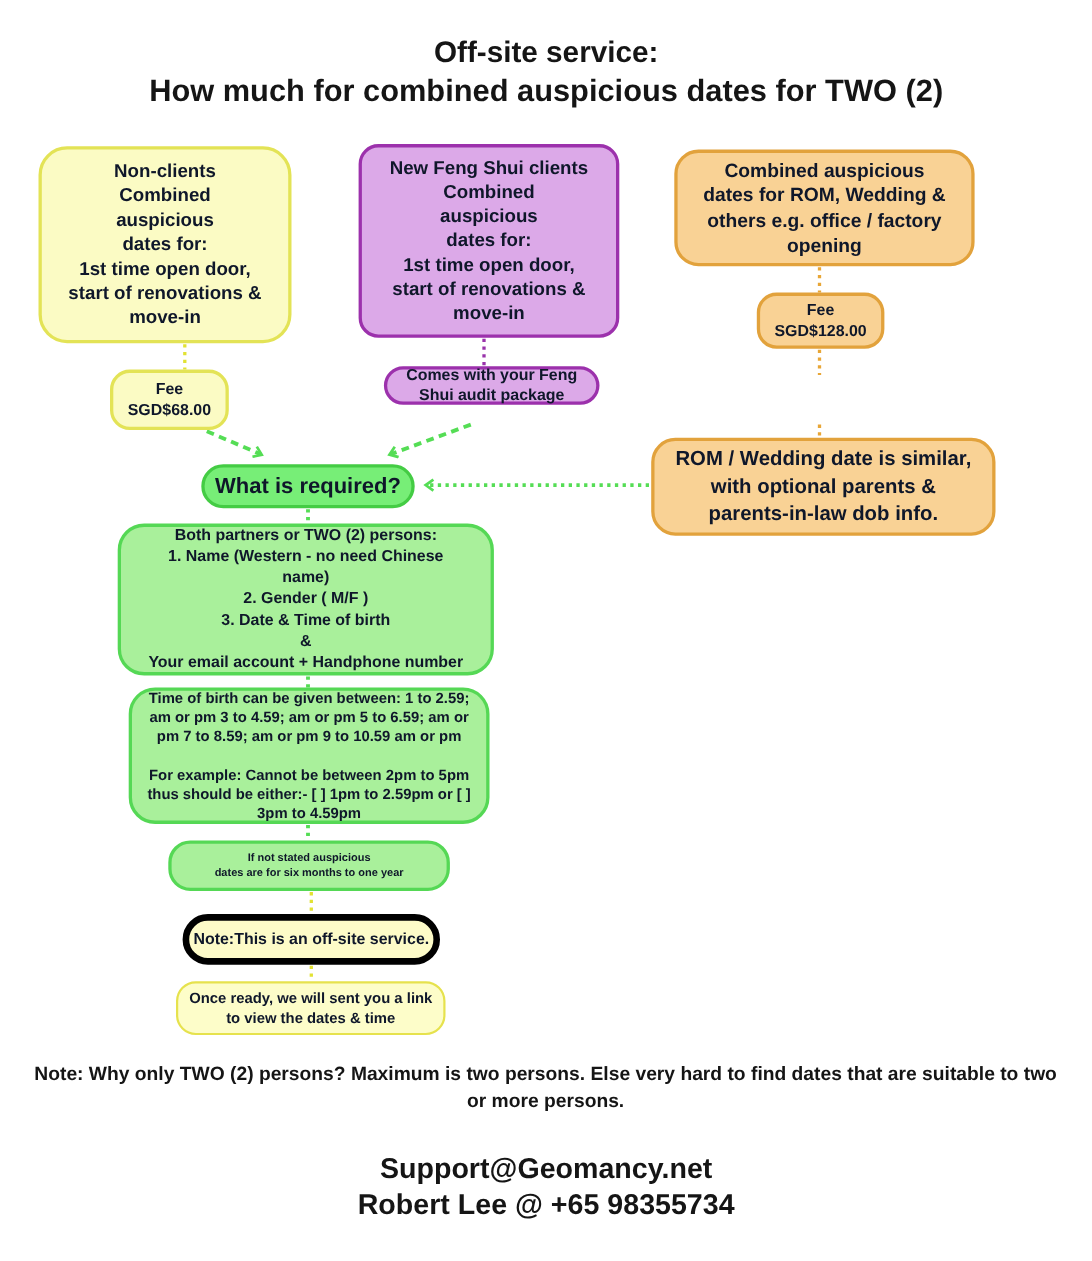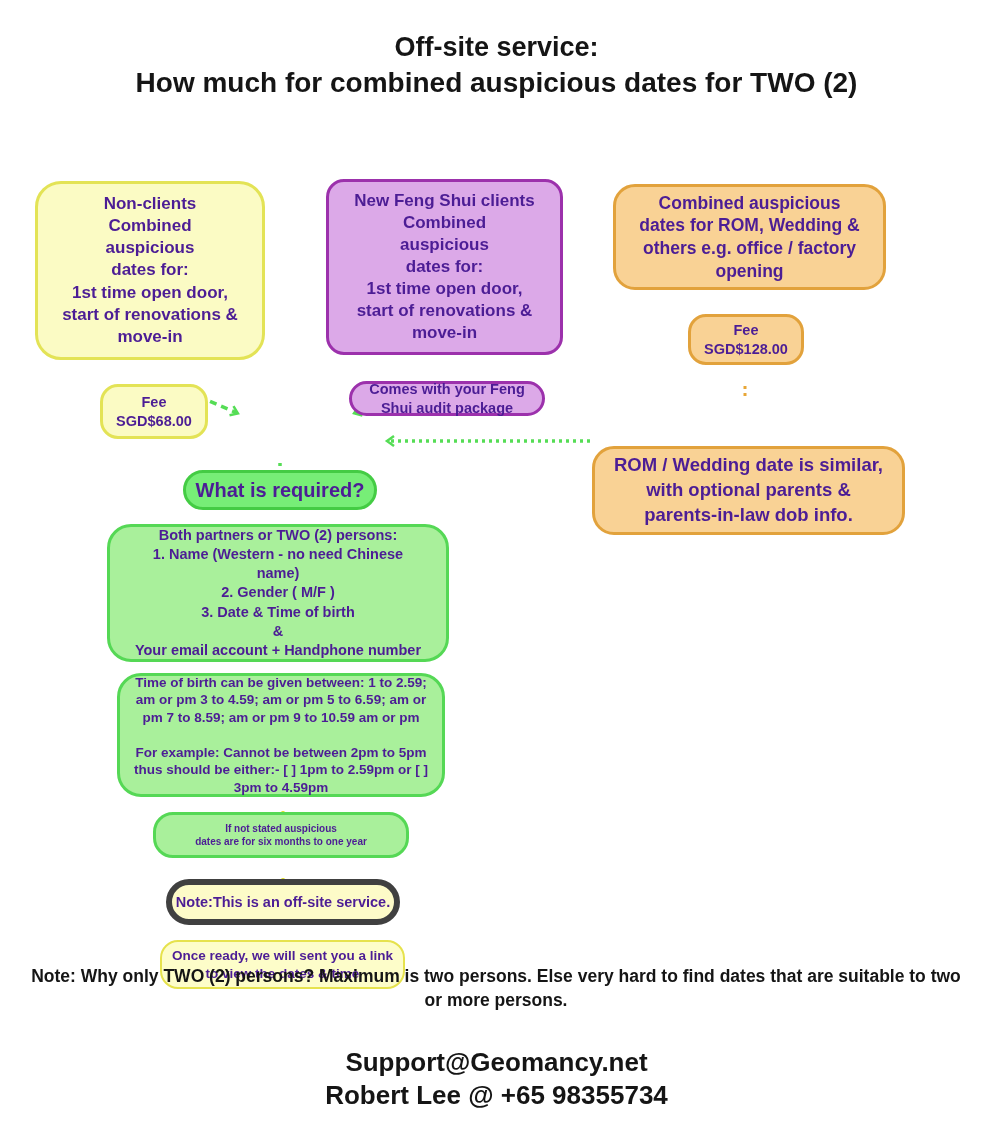--- a/index.html
+++ b/index.html
@@ -18,29 +18,28 @@
   }
   .title .t1{font-size:27px;}
   .title .t2{font-size:28px;}
   .box{
     position:absolute;
     display:flex;align-items:center;justify-content:center;
     text-align:center;font-weight:bold;
     white-space:pre-line;
     box-sizing:border-box;
     line-height:1.3;
-    color:#4c1d95;
-    margin-top:48px;
+    color:#0f172a;
   }
   .yellow{background:#fbfbc4;border:3px solid #e3e356;border-radius:26px;}
   .purple{background:#dca9e8;border:3px solid #9c31ac;border-radius:18px;}
   .orange{background:#f9d295;border:3px solid #e2a23c;border-radius:22px;}
   .green-bright{background:#77ee77;border:3px solid #44cc44;border-radius:20px;}
   .green-light{background:#a9f09b;border:3px solid #55d855;border-radius:24px;}
-  .note-gold{background:#fdfbc8;border:6px solid #404040;border-radius:24px;}
+  .note-gold{background:#fdfbc8;border:6px solid #000000;border-radius:24px;}
   .cream{background:#fdfdc9;border:2px solid #e6e24d;border-radius:18px;}
 
   .b-nonclients{left:35px;top:133px;width:230px;height:179px;font-size:17px;}
   .b-newclients{left:326px;top:131px;width:237px;height:176px;font-size:17px;}
   .b-romwedding{left:613px;top:136px;width:273px;height:106px;font-size:17.5px;}
   .b-fee68{left:100px;top:336px;width:108px;height:55px;font-size:14.5px;border-radius:18px;}
   .b-audit{left:349px;top:333px;width:196px;height:35px;font-size:14.5px;border-radius:18px;}
   .b-fee128{left:688px;top:266px;width:116px;height:51px;font-size:14.5px;border-radius:18px;}
   .b-daterange{left:683px;top:341px;width:126px;height:44px;font-size:13.5px;border-radius:16px;}
   .b-romsimilar{left:592px;top:398px;width:313px;height:89px;font-size:18.5px;line-height:1.35;}

